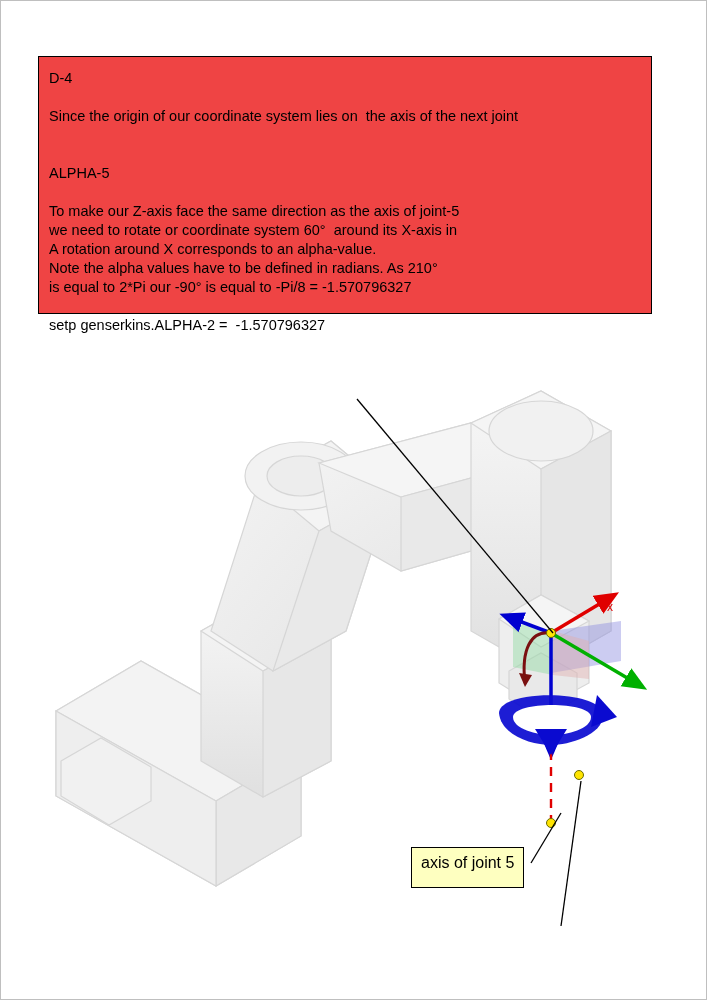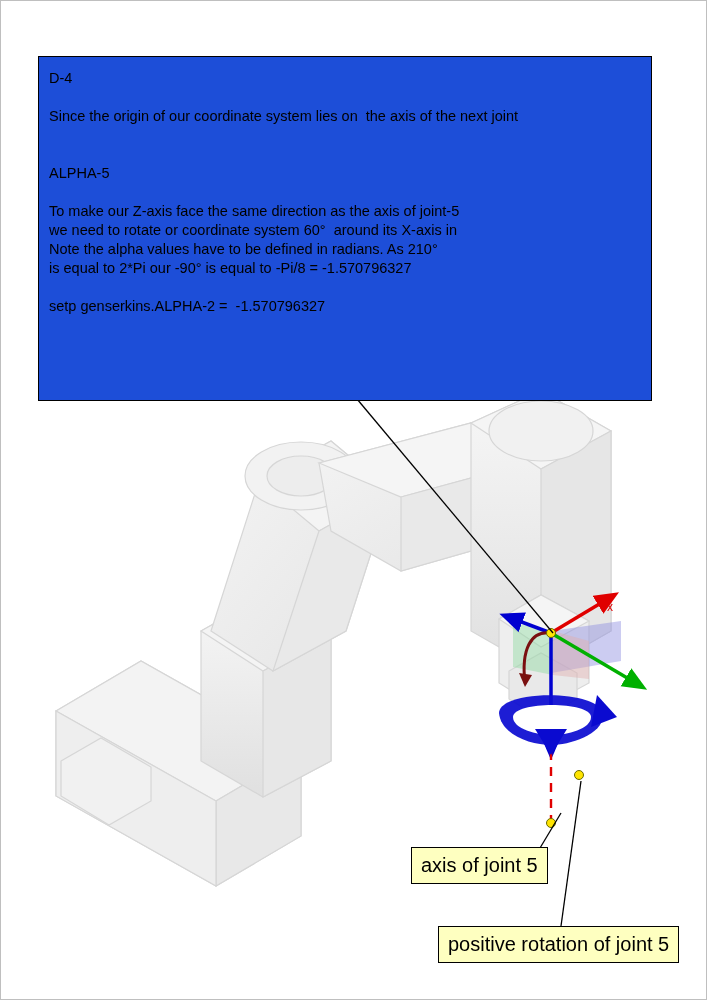--- a/index.html
+++ b/index.html
@@ -32,46 +32,46 @@
     width: 707px;
     height: 670px;
   }
 
   
   #note-main {
     position: absolute;
     left: 37px;
     top: 55px;
     width: 614px;
-    height: 345px;
-    background: #1d4ed8;
+    height: 258px;
+    background: #ef4444;
     border: 1px solid #000000;
     box-sizing: border-box;
     padding: 12px 10px 8px 10px;
   }
   #note-main .line {
     font-size: 14.5px;
     line-height: 19px;
     color: #000000;
     white-space: pre;
   }
   #note-main .gap {
     height: 19px;
   }
 
   
   .callout {
     position: absolute;
     background: #feffc0;
     border: 1px solid #000000;
     box-sizing: border-box;
-    font-size: 20px;
+    font-size: 16px;
     line-height: 1;
     color: #000000;
-    padding: 7px 9px 8px 9px;
+    padding: 7px 9px 16px 9px;
     white-space: nowrap;
   }
   #callout-axis {
     left: 410px;
     top: 846px;
   }
   #callout-rotation {
     left: 437px;
     top: 925px;
   }
@@ -186,23 +186,23 @@
   <div id="note-main">
     <div class="line">D-4</div>
     <div class="gap"></div>
     <div class="line">Since the origin of our coordinate system lies on  the axis of the next joint</div>
     <div class="gap"></div>
     <div class="gap"></div>
     <div class="line">ALPHA-5</div>
     <div class="gap"></div>
     <div class="line">To make our Z-axis face the same direction as the axis of joint-5</div>
     <div class="line">we need to rotate or coordinate system 60°  around its X-axis in</div>
+    <div class="line">A rotation around X corresponds to an alpha-value.</div>
     <div class="line">Note the alpha values have to be defined in radians. As 210°</div>
     <div class="line">is equal to 2*Pi our -90° is equal to -Pi/8 = -1.570796327</div>
     <div class="gap"></div>
     <div class="line">setp genserkins.ALPHA-2 =  -1.570796327</div>
   </div>
 
   <div class="callout" id="callout-axis">axis of joint 5</div>
 
-  <div class="callout" id="callout-rotation">positive rotation of joint 5</div>
 
 </div>
 
 </body></html>

